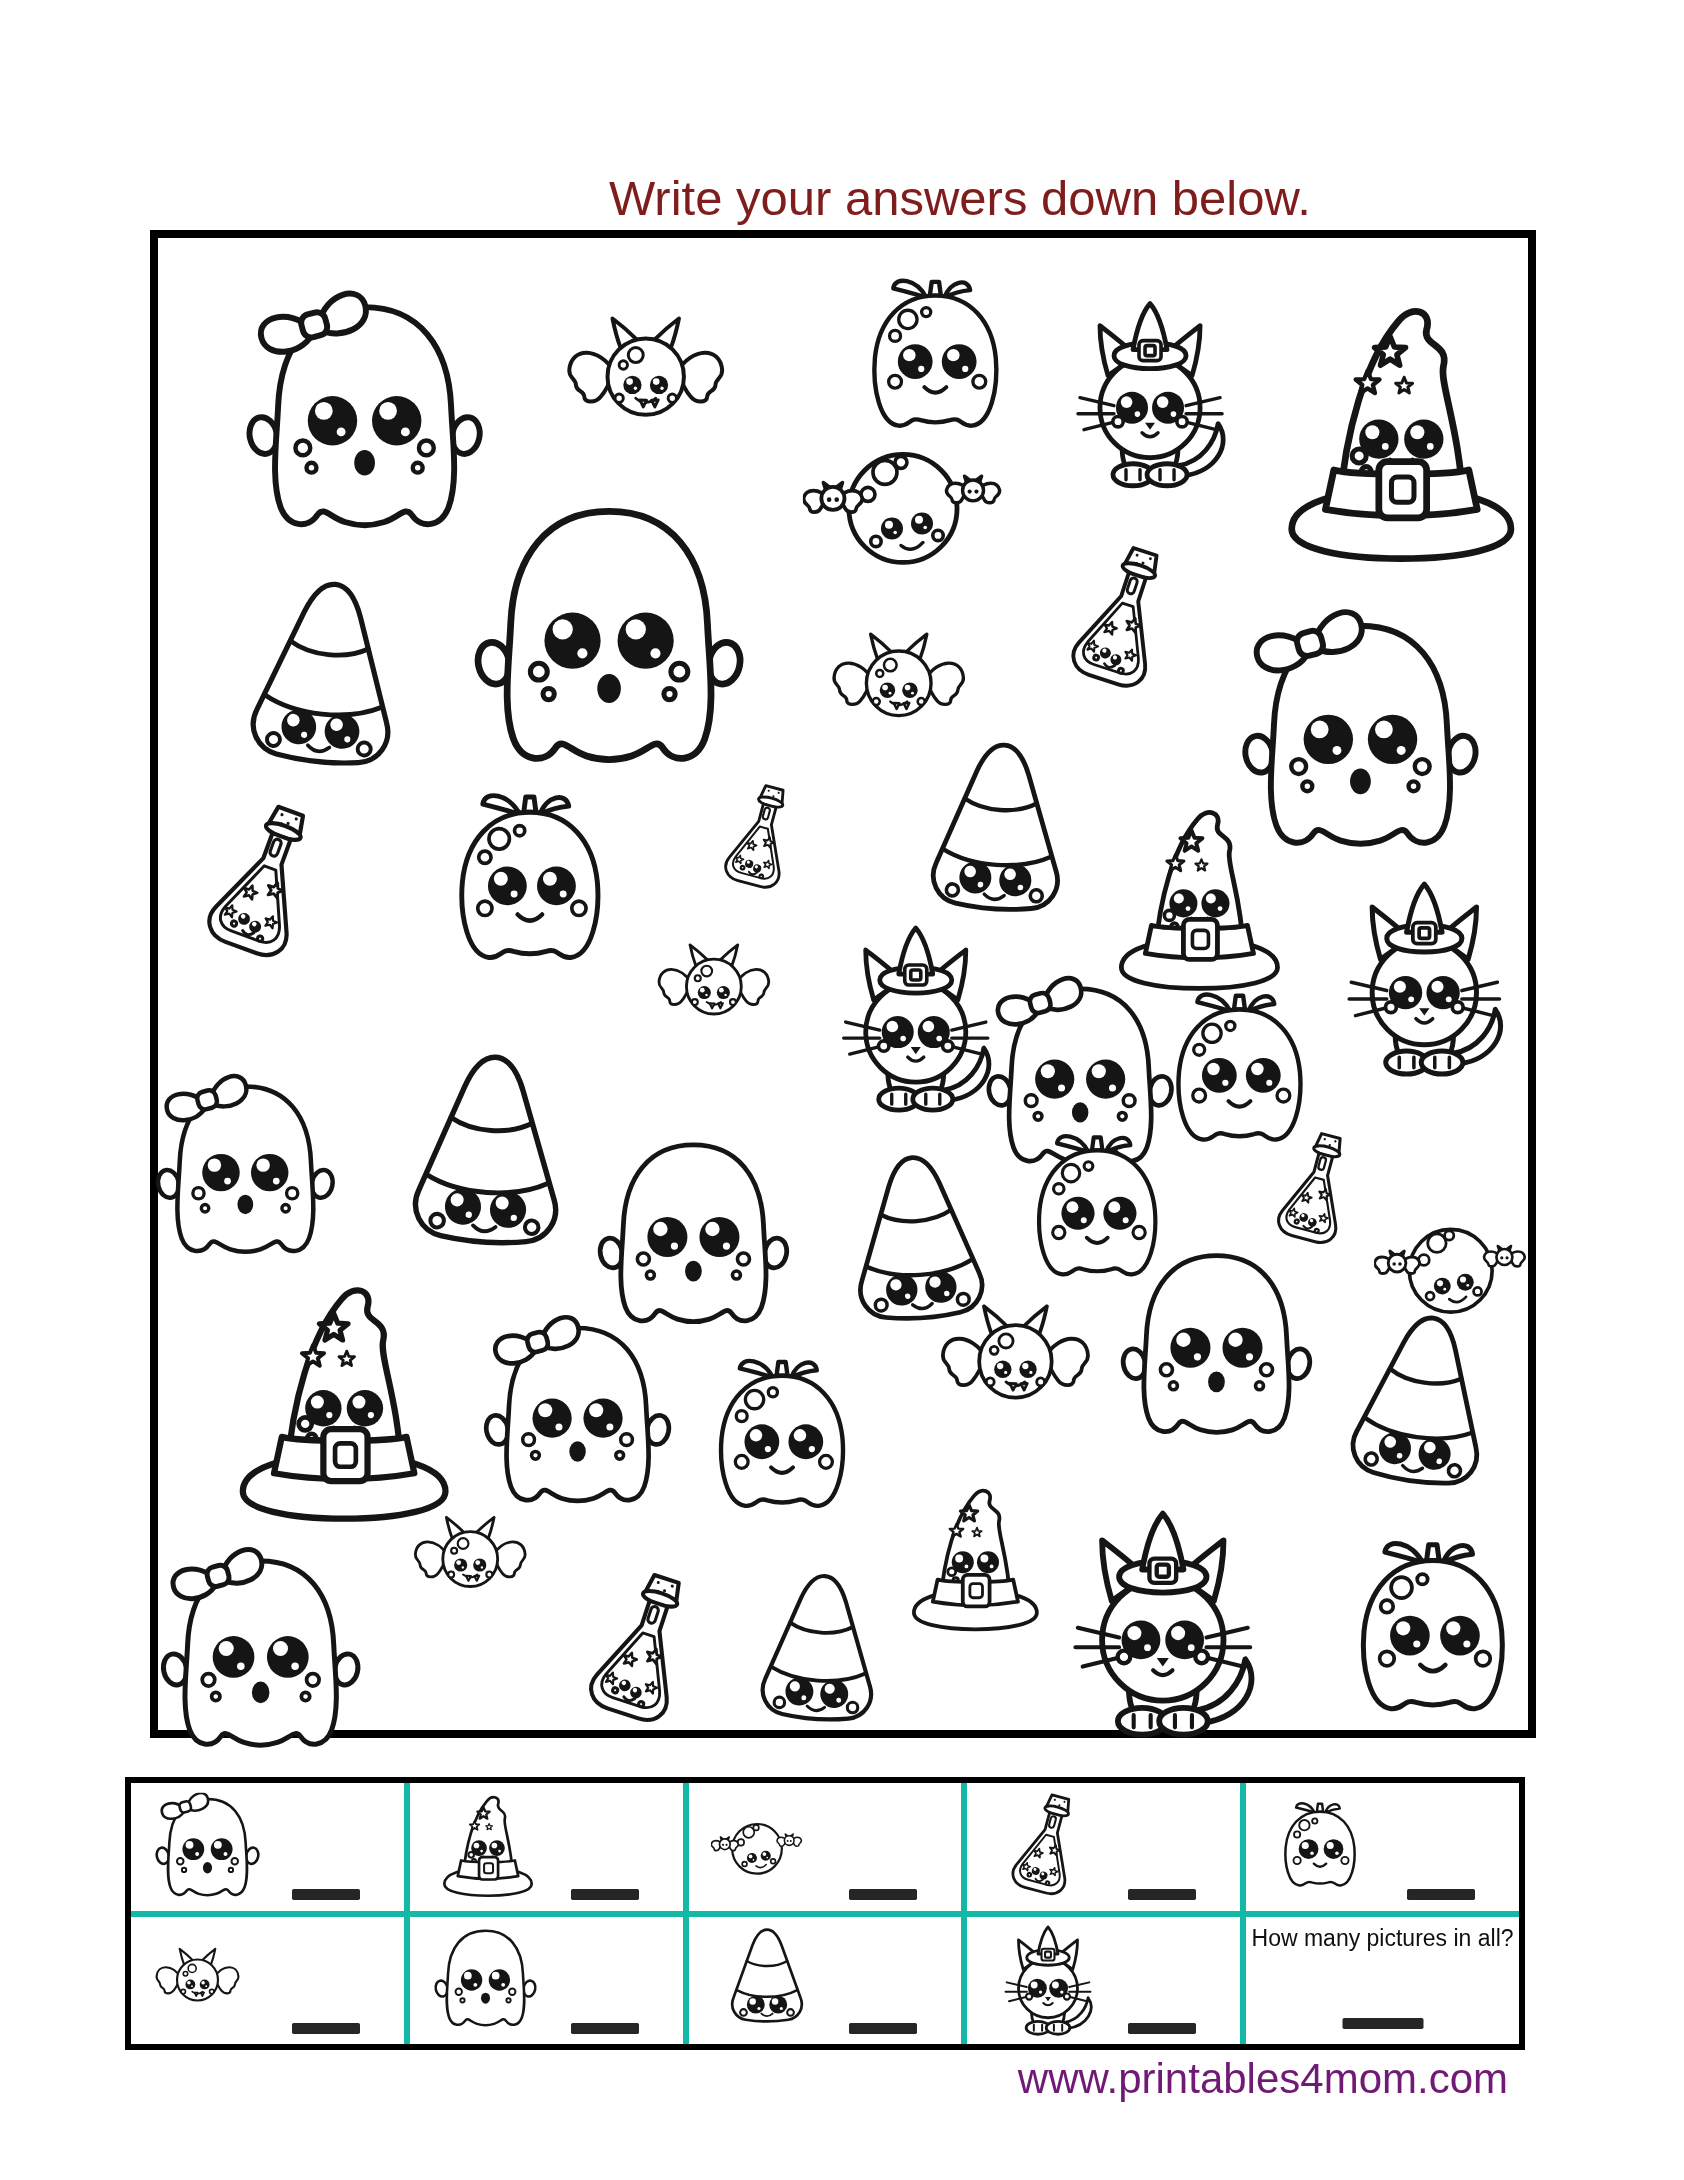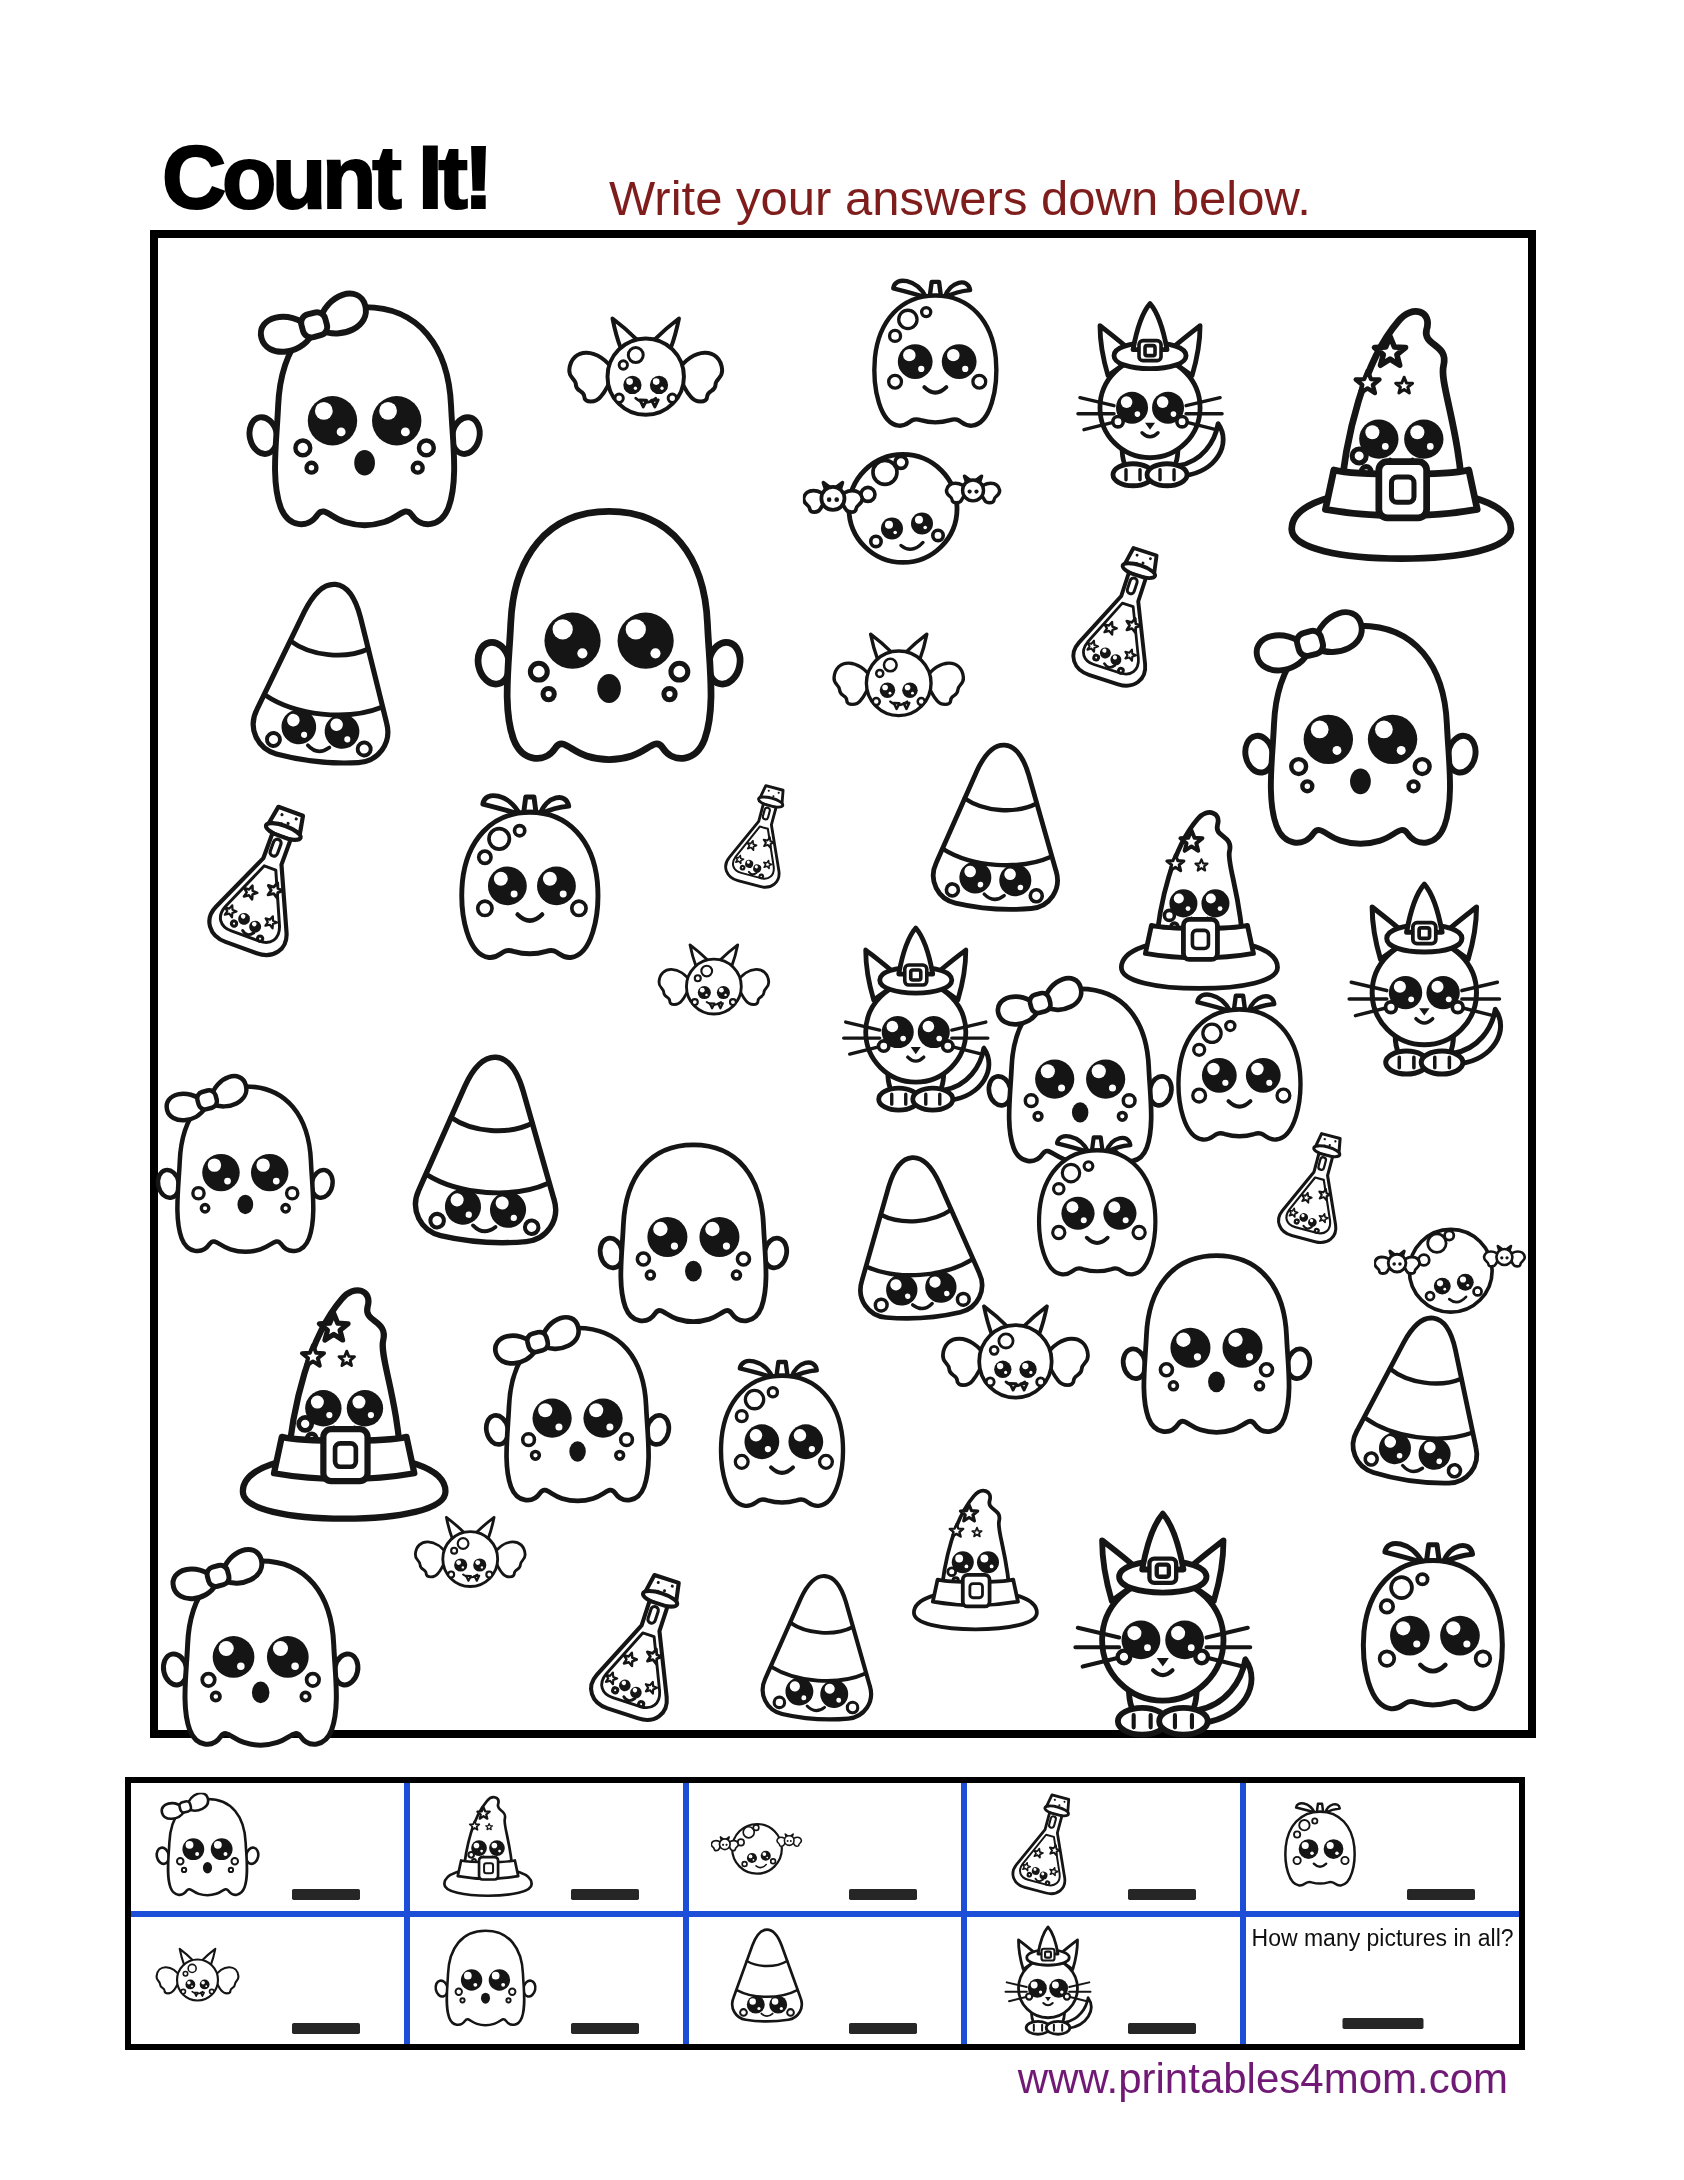--- a/index.html
+++ b/index.html
@@ -7,21 +7,21 @@
         font-family:"Liberation Sans",sans-serif;color:#111;}
   
   .title{position:absolute;left:162px;top:126px;font-size:89px;font-weight:bold;
          letter-spacing:-4.3px;color:#000;-webkit-text-stroke:2.1px #000;white-space:nowrap;}
   .subtitle{position:absolute;left:609px;top:170px;font-size:49px;color:#7f1d1d;white-space:nowrap;}
   
   .scene-box{position:absolute;left:150px;top:230px;width:1370px;height:1492px;
              border:8.5px solid #000;background:#fff;}
   .scene-canvas{position:absolute;left:0;top:0;width:1685px;height:2181px;pointer-events:none;}
   
-  .grid{position:absolute;left:125px;top:1777px;width:1388px;height:261px;background:#1d4ed8;
+  .grid{position:absolute;left:125px;top:1777px;width:1388px;height:261px;background:#14b8a6;
         border:6.8px solid #000;display:grid;grid-template-columns:repeat(5,1fr);
         grid-template-rows:1fr 1fr;gap:6px;}
   .cell{position:relative;background:#fff;overflow:hidden;}
   .cell-icon{position:absolute;left:22px;top:50%;transform:translateY(-50%);}
   .blank{position:absolute;right:44px;bottom:10.2px;width:68px;height:11px;background:#262626;border-radius:1.7px;}
   .total-blank{right:auto;left:50%;transform:translateX(-50%);bottom:15.3px;width:81px;}
   .how-many{position:absolute;left:0;right:0;top:8.5px;text-align:center;font-size:23px;color:#101010;}
   
   .footer{position:absolute;right:177px;top:2055px;font-size:42px;color:#701a75;white-space:nowrap;}
   
@@ -225,21 +225,20 @@
           <circle class="hl" cx="61.1" cy="61.5" r="0.9"></circle>
         <path class="ln2" d="M49 70.5 q5.5 4.5 11 -1.5"></path>
         <circle class="s2" cx="36.5" cy="68.5" r="2.6"></circle>
           <circle class="s2" cx="67.5" cy="65.5" r="2.6"></circle>
         <use href="#mini-bat" transform="translate(15,47) scale(1.05)"></use>
         <use href="#mini-bat" transform="translate(85,43) scale(0.95)"></use>
       </symbol>
     </defs>
   </svg>
 
-  <div class="title">Count It!</div>
   <div class="subtitle">Write your answers down below.</div>
 
   <div class="scene-box"></div>
   <svg class="scene-canvas" viewBox="0 0 1978 2560">
       <use href="#sym-ghost-bow" x="283" y="328" width="290" height="320"></use>
       <use href="#sym-bat" x="630.5" y="344.5" width="255" height="195"></use>
       <use href="#sym-pumpkin" x="990.5" y="302.5" width="215" height="235"></use>
       <use href="#sym-cat-hat" x="1232.5" y="297" width="235" height="330"></use>
       <use href="#sym-witch-hat" x="1480" y="329.5" width="330" height="365"></use>
       <use href="#sym-moon-bats" x="942.5" y="474.5" width="235" height="235"></use>

